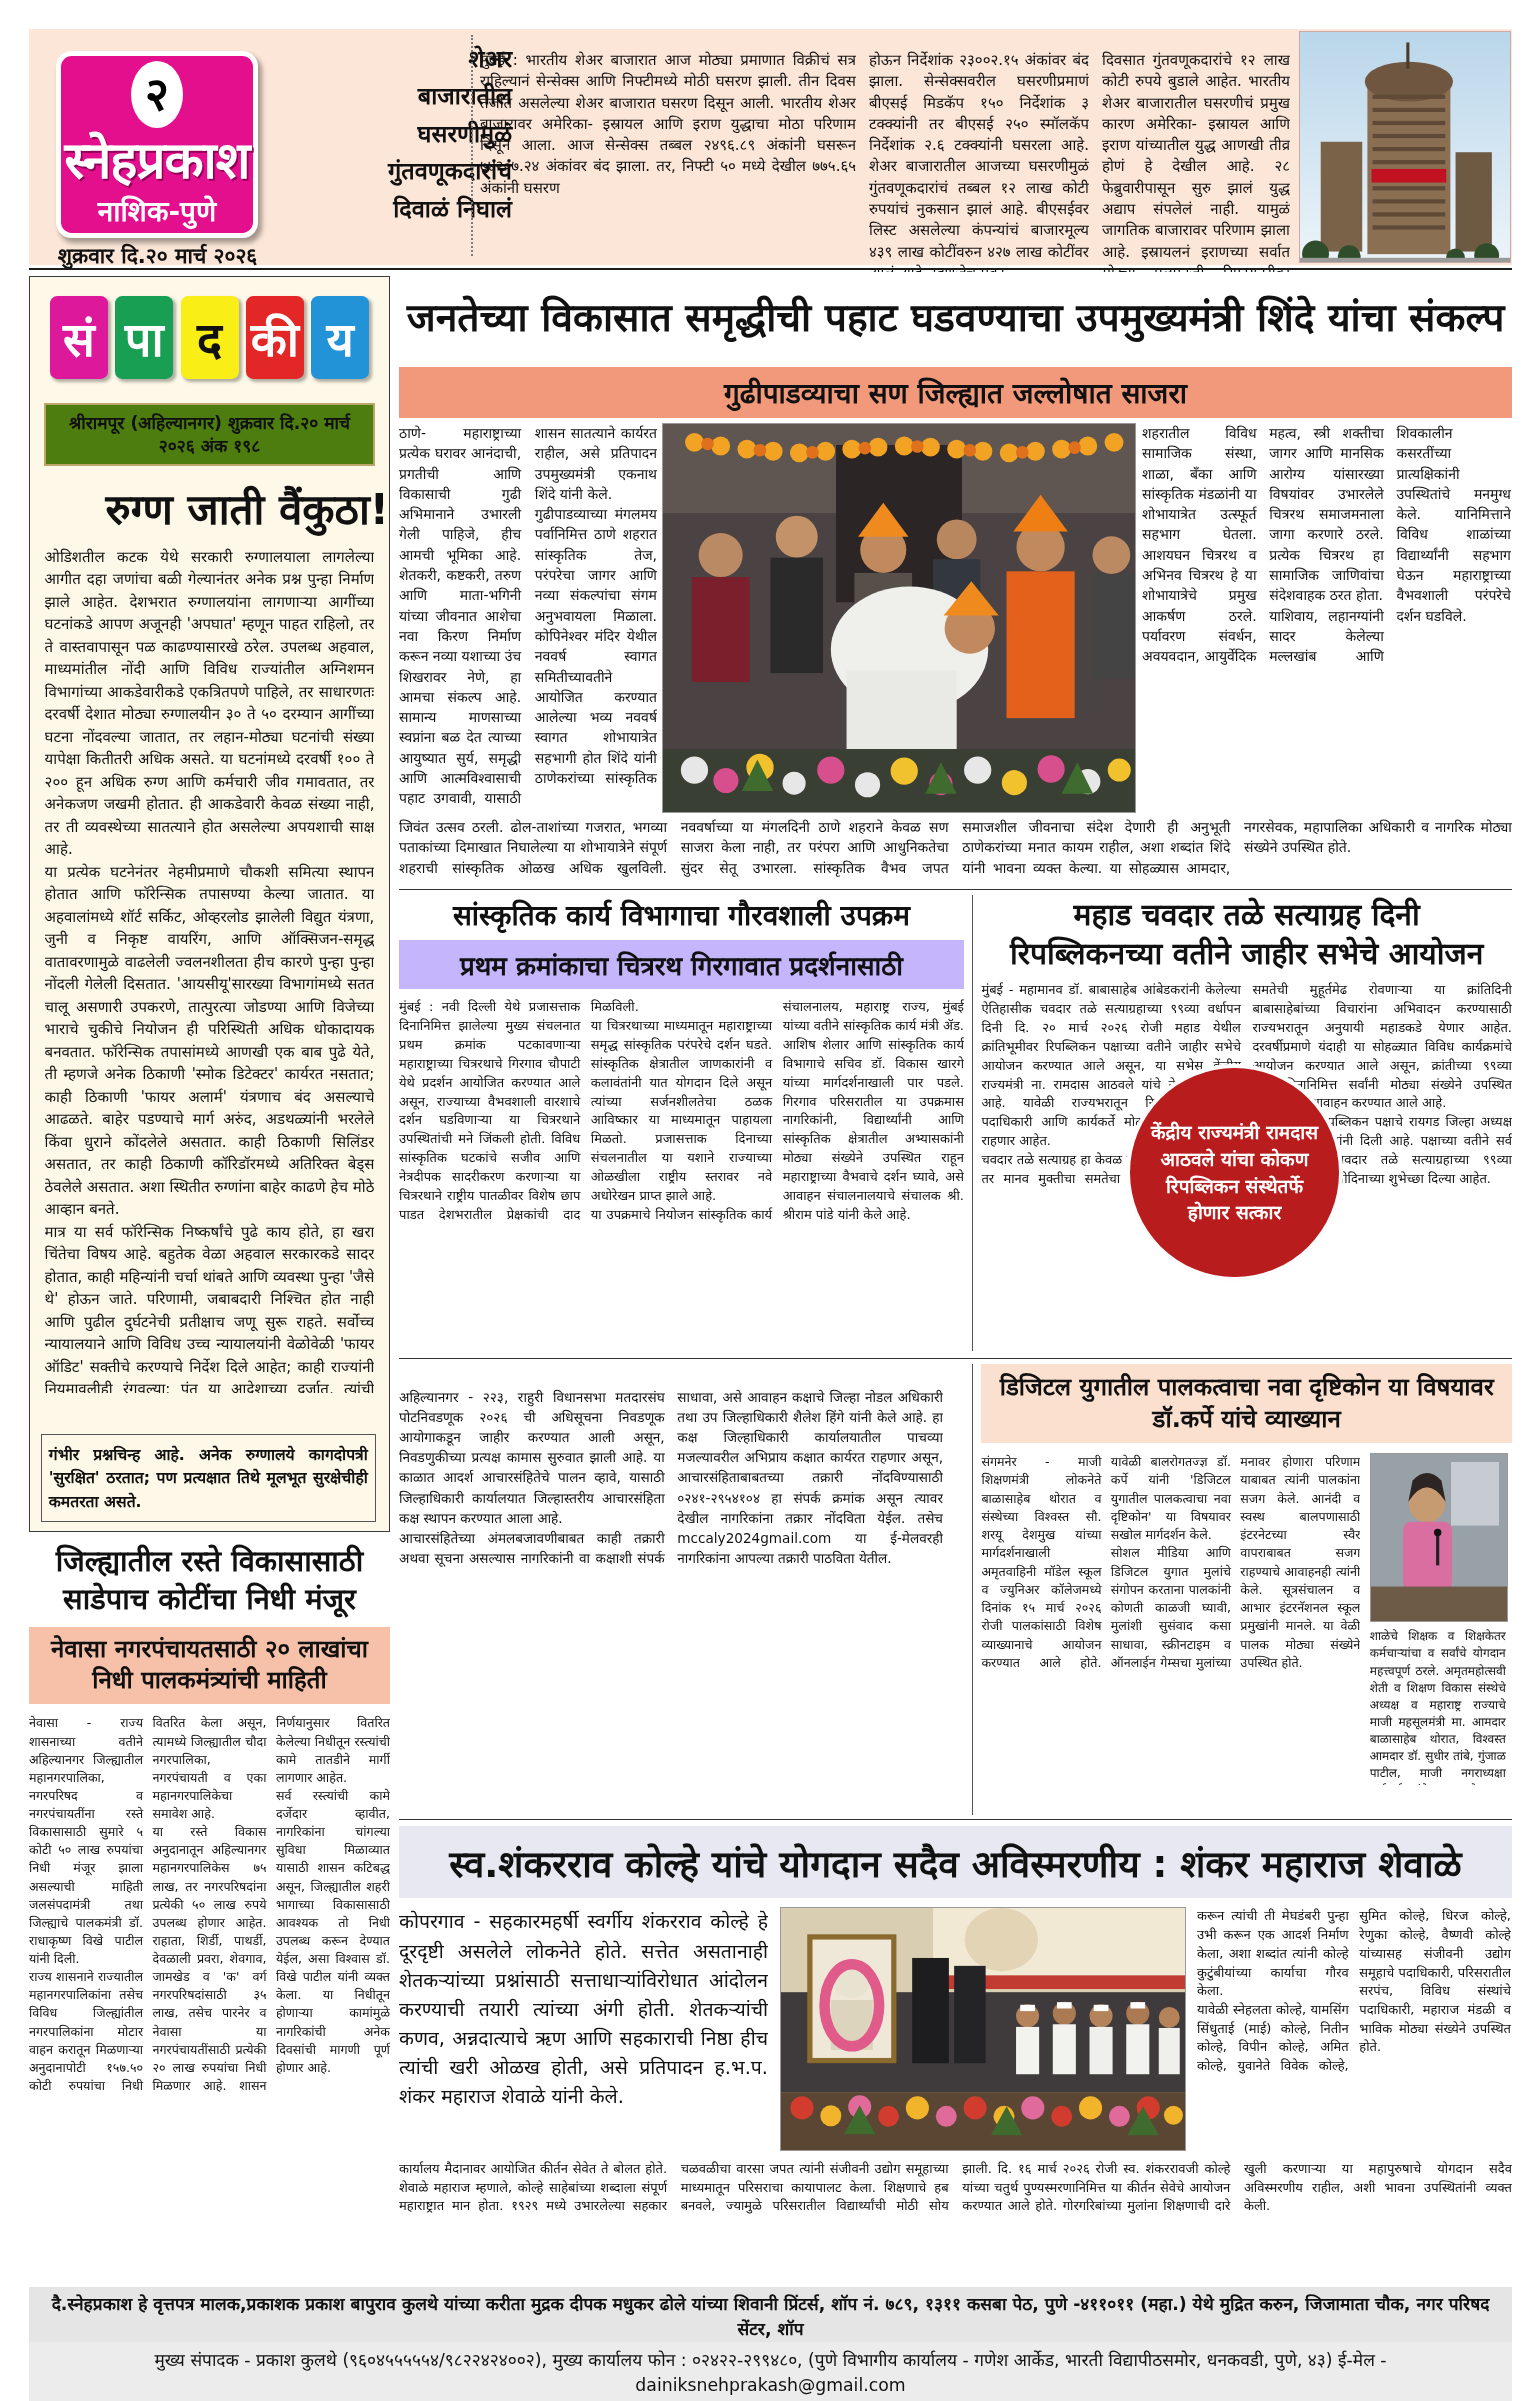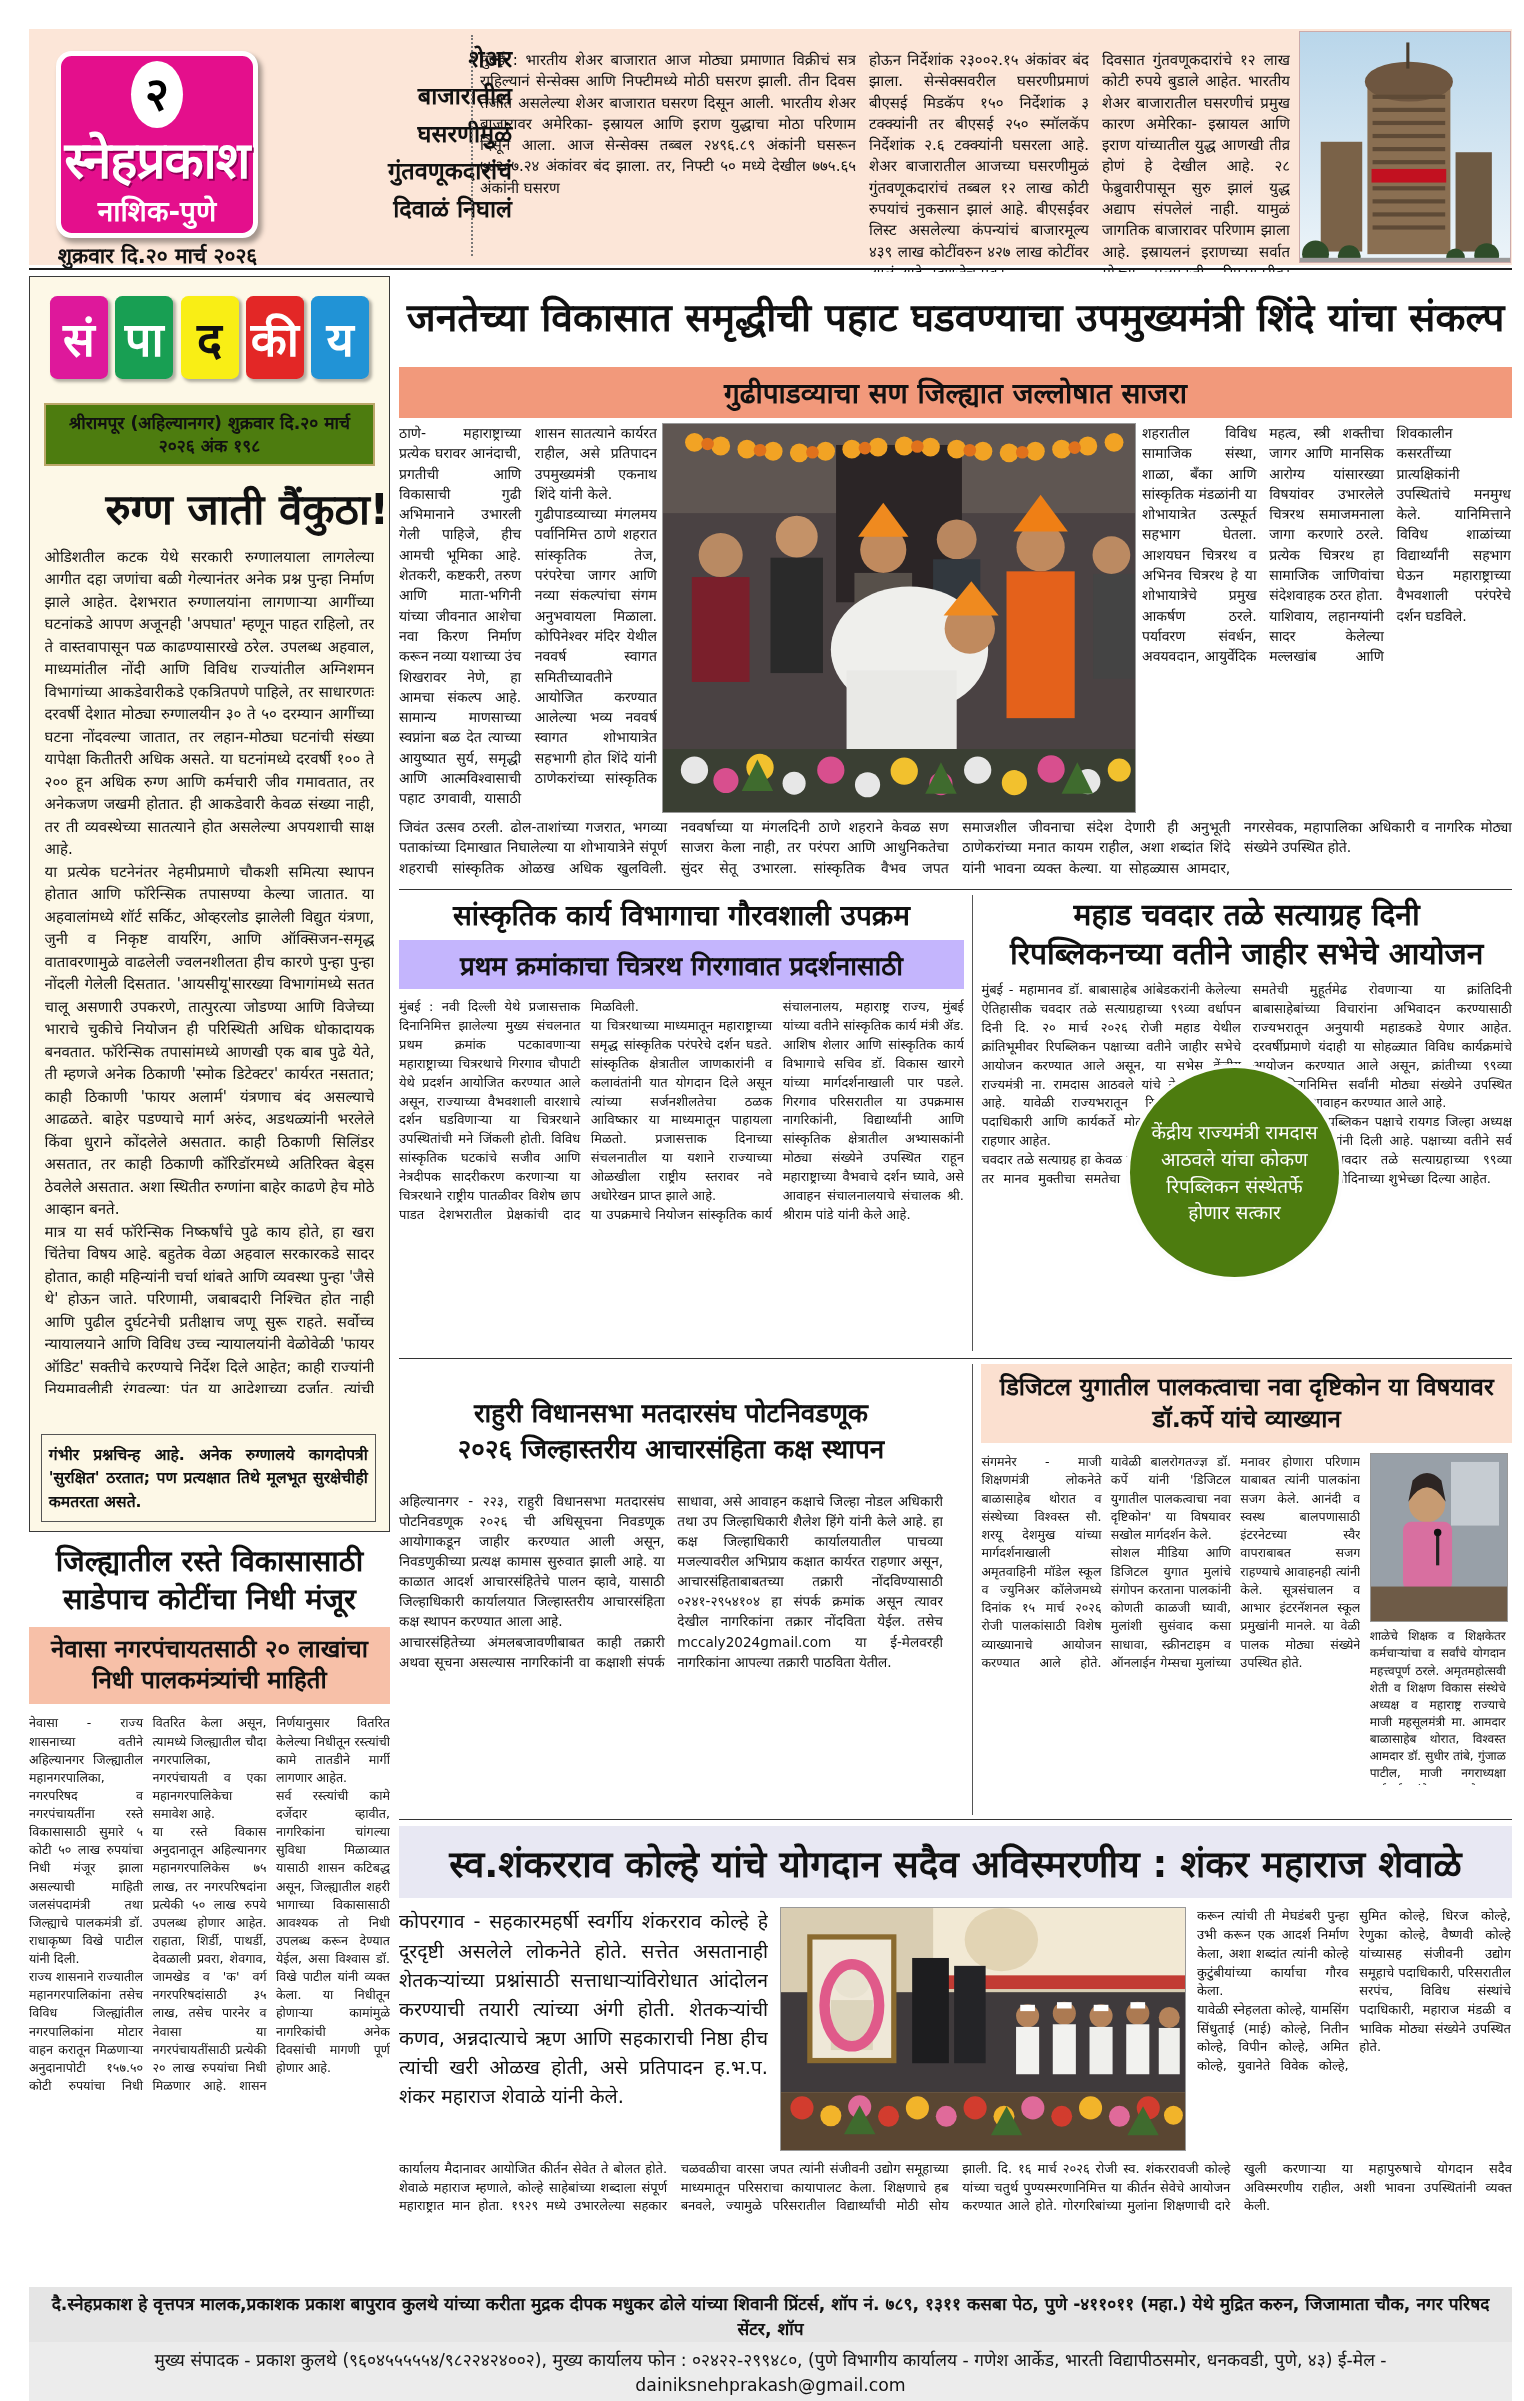--- a/index.html
+++ b/index.html
@@ -69,22 +69,22 @@
   .culture-head{font-size:28px;font-weight:700;text-align:center;}
   .culture-band{background:#c4b5fd;margin-top:7.3px;padding:6.3px 2.1px;font-size:26px;
                 font-weight:700;text-align:center;}
   .culture-body{margin-top:9.4px;column-count:3;column-gap:10.5px;font-size:13px;line-height:1.45;height:330px;}
 
   .mahad{left:972px;top:895px;width:540px;height:456px;border-left:1.6px solid #555;
          box-sizing:border-box;padding-left:8.4px;}
   .mahad-head{font-size:30px;font-weight:700;text-align:center;line-height:1.3;}
   .mahad-body{margin-top:8.4px;column-count:2;column-gap:11.5px;font-size:13px;line-height:1.45;height:345px;}
   .mahad-circle{position:absolute;left:157px;top:173px;width:209px;height:209px;border-radius:50%;
-                background:#4d7c0f;color:#fff;display:flex;align-items:center;justify-content:center;
-                text-align:center;font-size:19px;font-weight:400;line-height:1.4;padding:13.6px;box-sizing:border-box;
+                background:#b91c1c;color:#fff;display:flex;align-items:center;justify-content:center;
+                text-align:center;font-size:19px;font-weight:700;line-height:1.4;padding:13.6px;box-sizing:border-box;
                 box-shadow:0 0 0 4.2px #fdfdfd;}
   .rule-b{left:399px;top:1358px;width:1113px;border-top:1.6px solid #333;}
 
   .rahuri{left:399px;top:1364px;width:544px;height:451px;}
   .rahuri-head{font-size:26px;font-weight:700;text-align:center;line-height:1.4;margin-top:31px;}
   .rahuri-body{margin-top:23px;column-count:2;column-gap:12.6px;font-size:13.6px;line-height:1.48;height:293px;}
 
   .digital{left:972px;top:1364px;width:540px;height:451px;border-left:1.6px solid #555;
            box-sizing:border-box;padding-left:8.4px;}
   .digital-band{background:#fbe0d0;padding:8.4px 3.1px;font-size:24px;font-weight:700;
@@ -300,22 +300,20 @@
     <div class="mahad-head prelines">महाड चवदार तळे सत्याग्रह दिनी
 रिपब्लिकनच्या वतीने जाहीर सभेचे आयोजन</div>
     <div class="mahad-body just prelines clip">मुंबई - महामानव डॉ. बाबासाहेब आंबेडकरांनी केलेल्या ऐतिहासीक चवदार तळे सत्याग्रहाच्या ९९व्या वर्धापन दिनी दि. २० मार्च २०२६ रोजी महाड येथील क्रांतिभूमीवर रिपब्लिकन पक्षाच्या वतीने जाहीर सभेचे आयोजन करण्यात आले असून, या सभेस केंद्रीय राज्यमंत्री ना. रामदास आठवले यांचे नेतृत्व लाभणार आहे. यावेळी राज्यभरातून रिपब्लिकन पक्षाचे पदाधिकारी आणि कार्यकर्ते मोठ्या संख्येने उपस्थित राहणार आहेत.
 चवदार तळे सत्याग्रह हा केवळ पाण्याचा सत्याग्रह नव्हता तर मानव मुक्तीचा समतेचा संगर होता. सामाजिक समतेची मुहूर्तमेढ रोवणाऱ्या या क्रांतिदिनी बाबासाहेबांच्या विचारांना अभिवादन करण्यासाठी राज्यभरातून अनुयायी महाडकडे येणार आहेत. दरवर्षीप्रमाणे यंदाही या सोहळ्यात विविध कार्यक्रमांचे आयोजन करण्यात आले असून, क्रांतीच्या ९९व्या वर्धापनदिनानिमित्त सर्वांनी मोठ्या संख्येने उपस्थित राहावे, असे आवाहन करण्यात आले आहे.
 अशी माहिती रिपब्लिकन पक्षाचे रायगड जिल्हा अध्यक्ष नरेंद्र गायकवाड यांनी दिली आहे. पक्षाच्या वतीने सर्व समाजबांधवांना चवदार तळे सत्याग्रहाच्या ९९व्या वर्धादिनाच्या व क्रांतीदिनाच्या शुभेच्छा दिल्या आहेत.</div>
     <div class="mahad-circle">केंद्रीय राज्यमंत्री रामदास आठवले यांचा कोकण रिपब्लिकन संस्थेतर्फे होणार सत्कार</div>
   </div>
   <div class="abs rule-b"></div>
 
   <div class="abs rahuri">
-    <div class="rahuri-head prelines">राहुरी विधानसभा मतदारसंघ पोटनिवडणूक
-२०२६ जिल्हास्तरीय आचारसंहिता कक्ष स्थापन</div>
     <div class="rahuri-body just prelines clip">अहिल्यानगर - २२३, राहुरी विधानसभा मतदारसंघ पोटनिवडणूक २०२६ ची अधिसूचना निवडणूक आयोगाकडून जाहीर करण्यात आली असून, निवडणुकीच्या प्रत्यक्ष कामास सुरुवात झाली आहे. या काळात आदर्श आचारसंहितेचे पालन व्हावे, यासाठी जिल्हाधिकारी कार्यालयात जिल्हास्तरीय आचारसंहिता कक्ष स्थापन करण्यात आला आहे.
 आचारसंहितेच्या अंमलबजावणीबाबत काही तक्रारी अथवा सूचना असल्यास नागरिकांनी वा कक्षाशी संपर्क साधावा, असे आवाहन कक्षाचे जिल्हा नोडल अधिकारी तथा उप जिल्हाधिकारी शैलेश हिंगे यांनी केले आहे. हा कक्ष जिल्हाधिकारी कार्यालयातील पाचव्या मजल्यावरील अभिप्राय कक्षात कार्यरत राहणार असून, आचारसंहिताबाबतच्या तक्रारी नोंदविण्यासाठी ०२४१-२९५४१०४ हा संपर्क क्रमांक असून त्यावर देखील नागरिकांना तक्रार नोंदविता येईल. तसेच mccaly2024gmail.com या ई-मेलवरही नागरिकांना आपल्या तक्रारी पाठविता येतील.</div>
   </div>
 
   <div class="abs digital">
     <div class="digital-band">डिजिटल युगातील पालकत्वाचा नवा दृष्टिकोन या विषयावर डॉ.कर्पे यांचे व्याख्यान</div>
     <div class="digital-row">
       <div class="digital-main just prelines">संगमनेर - माजी शिक्षणमंत्री लोकनेते बाळासाहेब थोरात व संस्थेच्या विश्वस्त सौ. शरयू देशमुख यांच्या मार्गदर्शनाखाली अमृतवाहिनी मॉडेल स्कूल व ज्युनिअर कॉलेजमध्ये दिनांक १५ मार्च २०२६ रोजी पालकांसाठी विशेष व्याख्यानाचे आयोजन करण्यात आले होते. यावेळी बालरोगतज्ज्ञ डॉ. कर्पे यांनी 'डिजिटल युगातील पालकत्वाचा नवा दृष्टिकोन' या विषयावर सखोल मार्गदर्शन केले.
 सोशल मीडिया आणि डिजिटल युगात मुलांचे संगोपन करताना पालकांनी कोणती काळजी घ्यावी, मुलांशी सुसंवाद कसा साधावा, स्क्रीनटाइम व ऑनलाईन गेम्सचा मुलांच्या मनावर होणारा परिणाम याबाबत त्यांनी पालकांना सजग केले. आनंदी व स्वस्थ बालपणासाठी इंटरनेटच्या स्वैर वापराबाबत सजग राहण्याचे आवाहनही त्यांनी केले. सूत्रसंचालन व आभार इंटरनॅशनल स्कूल प्रमुखांनी मानले. या वेळी पालक मोठ्या संख्येने उपस्थित होते.</div>
       <div class="digital-side">

